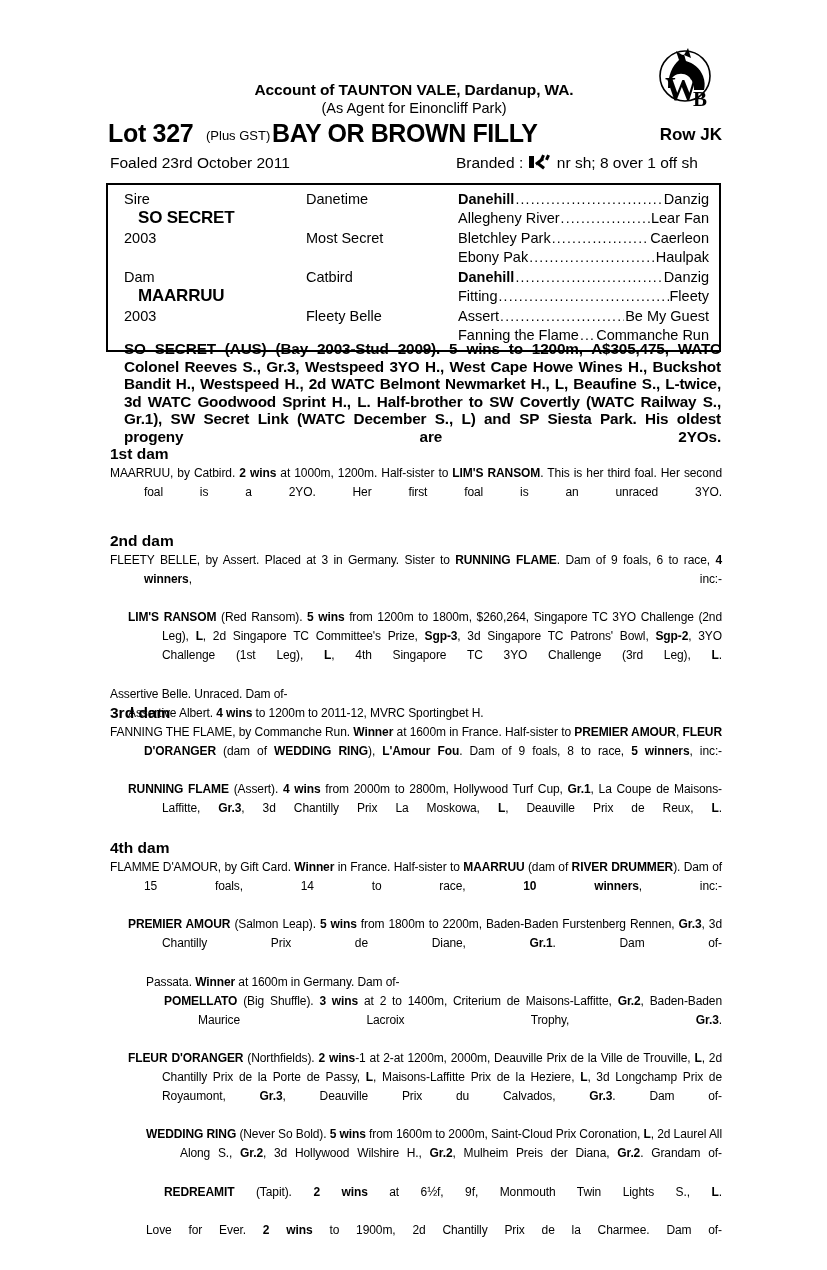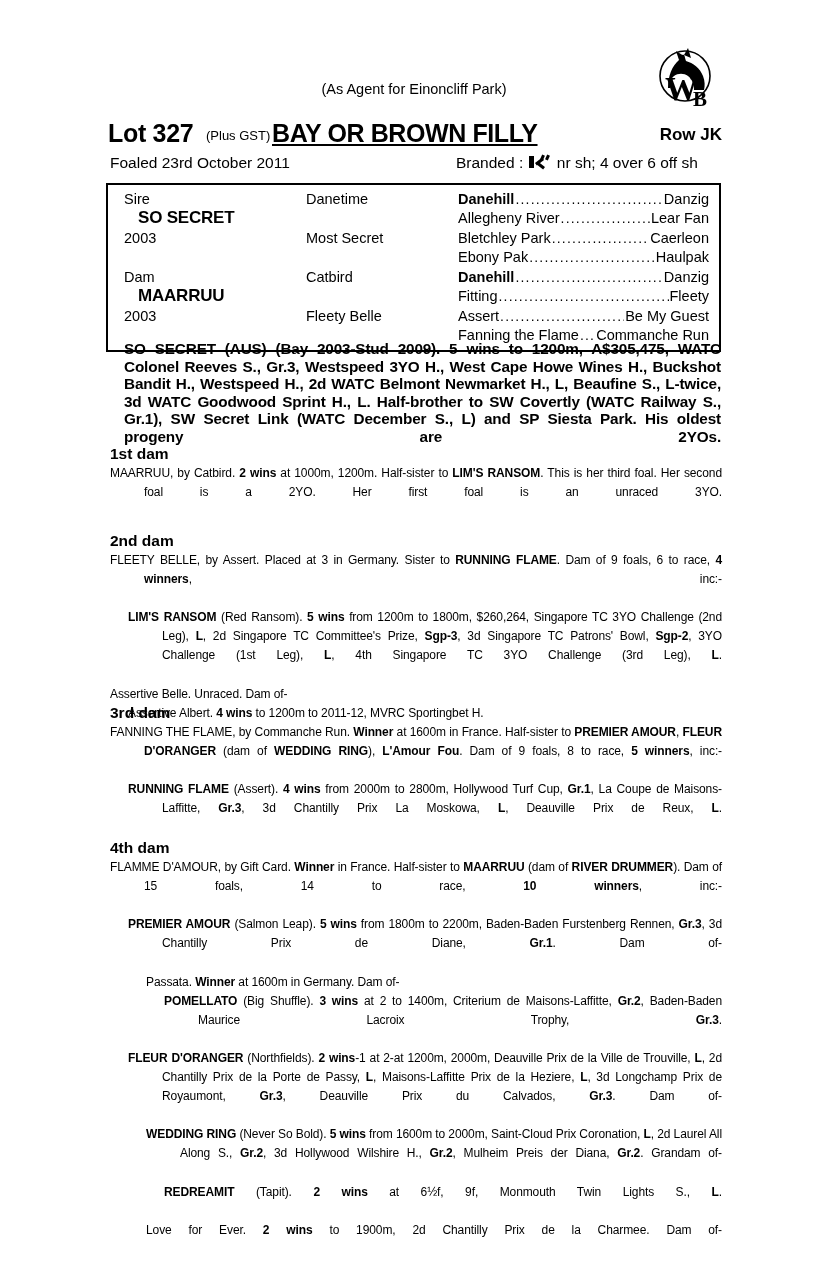--- a/index.html
+++ b/index.html
@@ -73,21 +73,20 @@
     font-size: 13px;
     line-height: 20px;
   }
   .horse-name {
     position: absolute;
     left: 164px; top: 0;
     font-weight: bold;
     font-size: 25px;
     letter-spacing: -0.4px;
     line-height: 28px;
-    text-decoration: underline;
   }
   .row-label {
     position: absolute;
     right: 0; top: 5px;
     font-weight: bold;
     font-size: 17px;
     line-height: 22px;
   }
   .foal-row {
     position: absolute;
@@ -219,38 +218,39 @@
                C45 21 52 26 55 34 C57 39 57 44 56 48 L46 48 C46 42 44 37 40 34
                C36 31 30 31 26 34 C23 36 22 41 22 46 Z" fill="#000"></path>
       <path d="M31 18 L28 9 L36 14 Z" fill="#000"></path>
       <path d="M36 13 L40 6 L43 16 Z" fill="#000"></path>
       <text x="17" y="58" font-family="'Liberation Serif', serif" font-size="33" font-weight="bold" fill="#000">W</text>
       <text x="45" y="64" font-family="'Liberation Serif', serif" font-size="21" font-weight="bold" fill="#000">B</text>
     </svg>
   </div>
 
   <div class="header-block">
+    <div class="account-line">Account of TAUNTON VALE, Dardanup, WA.</div>
     <div class="agent-line">(As Agent for Einoncliff Park)</div>
   </div>
 
   <div class="lot-row">
     <span class="lot-no">Lot 327</span>
     <span class="plus-gst">(Plus GST)</span>
     <span class="horse-name">BAY OR BROWN FILLY</span>
     <span class="row-label">Row JK</span>
   </div>
 
   <div class="foal-row">
     <span class="foaled">Foaled 23rd October 2011</span>
     <span class="branded">
       <span>Branded :</span>
       <span class="brand-mark">
         <i class="bm1"></i><i class="bm2"></i><i class="bm3"></i><i class="bm4"></i><i class="bm5"></i>
       </span>
-      <span>nr sh; 4 over 6 off sh</span>
+      <span>nr sh; 8 over 1 off sh</span>
     </span>
   </div>
 
   <div class="ped-table">
     <div class="ped-grid" id="ped-grid">
         <div class="cell">Sire</div>
         <div class="cell">Danetime</div>
         <div class="cell c3">
           <div class="gp">
             <span class="nm b">Danehill</span>

